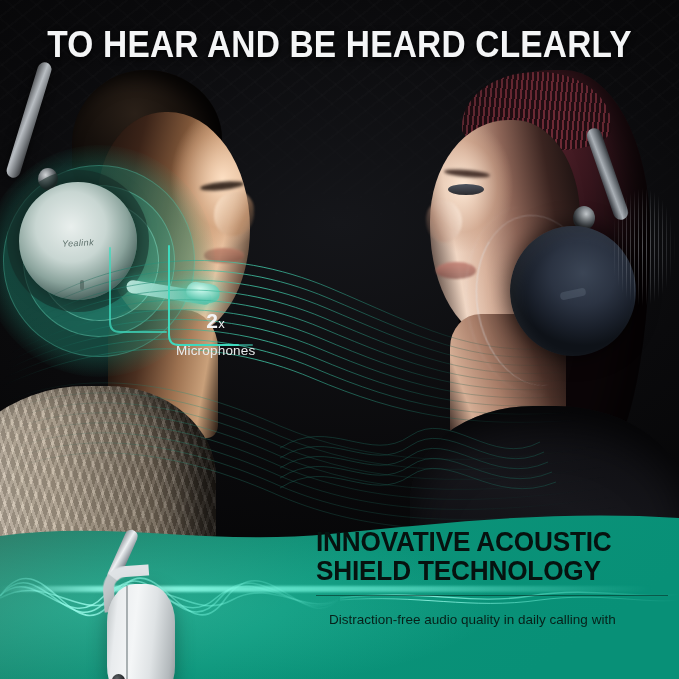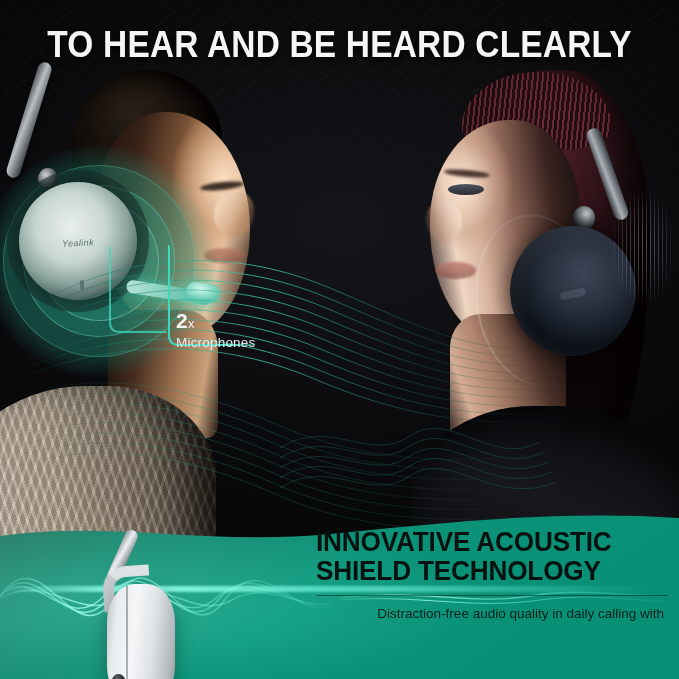--- a/index.html
+++ b/index.html
@@ -82,23 +82,23 @@
   .glow-rings{position:absolute;left:-6px;top:78px;width:238px;height:238px;pointer-events:none;}
   .glow-rings i{position:absolute;border-radius:50%;display:block;left:50%;top:50%;transform:translate(-50%,-50%);}
   .ring1{width:232px;height:232px;background:radial-gradient(circle,rgba(36,150,126,.28) 58%,rgba(36,150,126,0) 72%);}
   .ring2{width:190px;height:190px;border:1px solid rgba(96,214,186,.30);background:rgba(30,140,118,.22);}
   .ring3{width:150px;height:150px;border:1px solid rgba(120,230,200,.35);background:rgba(40,160,136,.28);}
   .ring4{width:118px;height:118px;border:1px solid rgba(150,240,215,.40);background:rgba(60,180,155,.22);}
 
   
   .callout{position:absolute;left:0;top:0;width:679px;height:560px;pointer-events:none;}
   .callout-label{position:absolute;left:176px;top:310px;color:#f2f4f5;}
-  .callout-label .num{font-size:21px;font-weight:700;letter-spacing:.3px;line-height:1;}
+  .callout-label .num{font-size:21px;font-weight:700;letter-spacing:.3px;line-height:1;text-align:center;}
   .callout-label .num small{font-size:13px;font-weight:400;}
-  .callout-label .cap{font-size:13.5px;margin-top:4px;color:#e9ebec;letter-spacing:.2px;}
+  .callout-label .cap{font-size:13.5px;margin-top:12px;color:#e9ebec;letter-spacing:.2px;}
 
   
   .woman{position:absolute;left:392px;top:66px;width:300px;height:470px;}
   .woman .hair-back{position:absolute;left:62px;top:4px;width:196px;height:400px;
     border-radius:48% 44% 30% 36%/34% 40% 60% 58%;
     background:radial-gradient(58% 46% at 50% 18%,#4e1f28 0%,#35151c 42%,#1a0b0f 78%,#0b0507 100%);
     box-shadow:inset -16px -10px 40px rgba(0,0,0,.7);}
   .woman .fringe{position:absolute;left:70px;top:6px;width:150px;height:78px;
     border-radius:52% 50% 36% 42%/72% 74% 30% 28%;
     background:repeating-linear-gradient(96deg, rgba(120,46,58,.75) 0 2px, rgba(30,12,16,.9) 2px 5px);}
@@ -149,21 +149,21 @@
   .waves{position:absolute;left:0;top:236px;width:679px;height:300px;pointer-events:none;opacity:.95;}
 
   
   .teal{position:absolute;left:0;top:0;width:679px;height:679px;pointer-events:none;}
   .teal-content{position:absolute;left:0;top:516px;width:555px;height:163px;}
 
   .copy{position:absolute;left:316px;top:12px;width:352px;}
   .copy h2{margin:0;color:#06120f;font-weight:700;font-size:27px;line-height:1.08;letter-spacing:-.2px;
            transform:scaleX(.97);transform-origin:0 50%;white-space:nowrap;}
   .rule{margin:9px 0 7px 0;height:1px;background:rgba(4,38,30,.55);width:352px;}
-  .copy p{margin:4px;color:#072019;font-size:13.5px;line-height:1.62;text-align:right;}
+  .copy p{margin:13px;color:#072019;font-size:13.5px;line-height:1.62;text-align:left;}
 
   
   .prod{position:absolute;left:96px;top:526px;width:130px;height:150px;}
   .prod .arm{position:absolute;left:20px;top:2px;width:13px;height:56px;border-radius:7px;
     background:linear-gradient(96deg,#8d949a,#eef1f3 40%,#9aa1a7 76%,#5d6369);transform:rotate(24deg);}
   .prod .arm2{position:absolute;left:7px;top:40px;width:36px;height:34px;border-radius:50% 0 0 0;
     border-top:11px solid #dfe3e6;border-left:11px solid #c4cacd;transform:rotate(-4deg);filter:blur(.2px);}
   .prod .cup{position:absolute;left:11px;top:58px;width:68px;height:120px;border-radius:28px/38px;
     background:linear-gradient(96deg,#b9bfc1 0%,#e9ecee 16%,#f4f6f7 40%,#dfe3e5 64%,#b3b9bc 88%,#8f9699 100%);
     box-shadow:0 6px 20px rgba(0,0,0,.32);}

